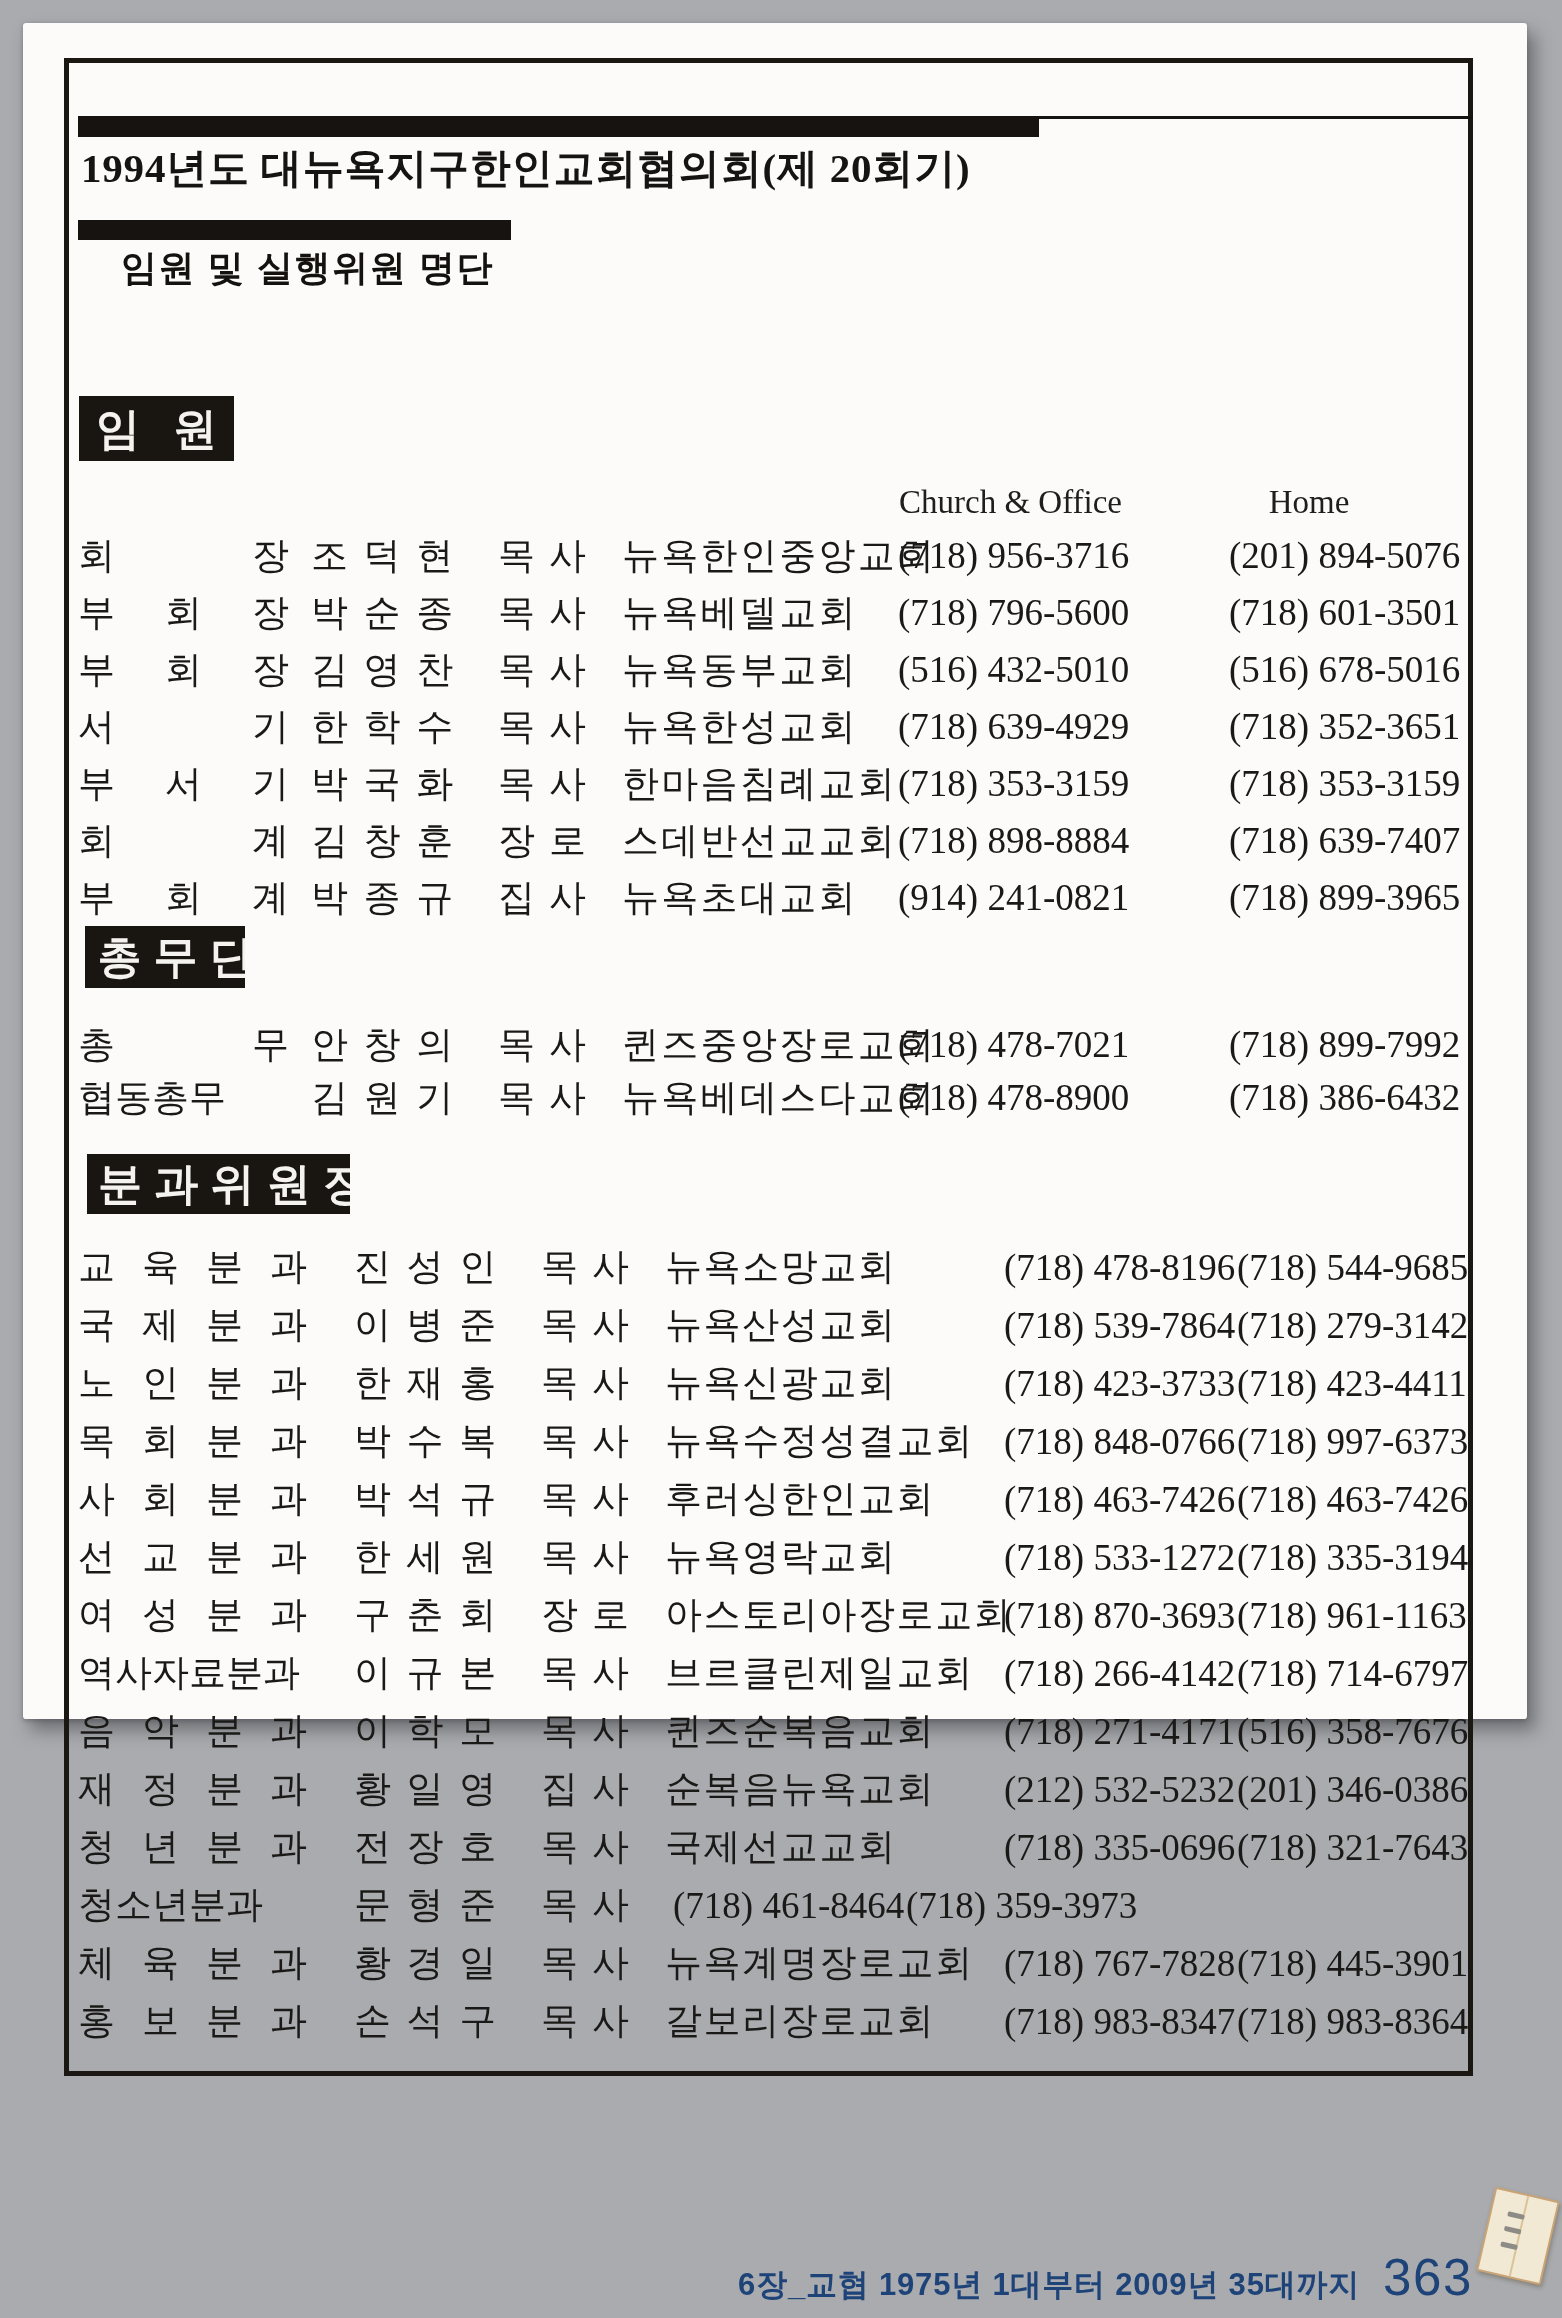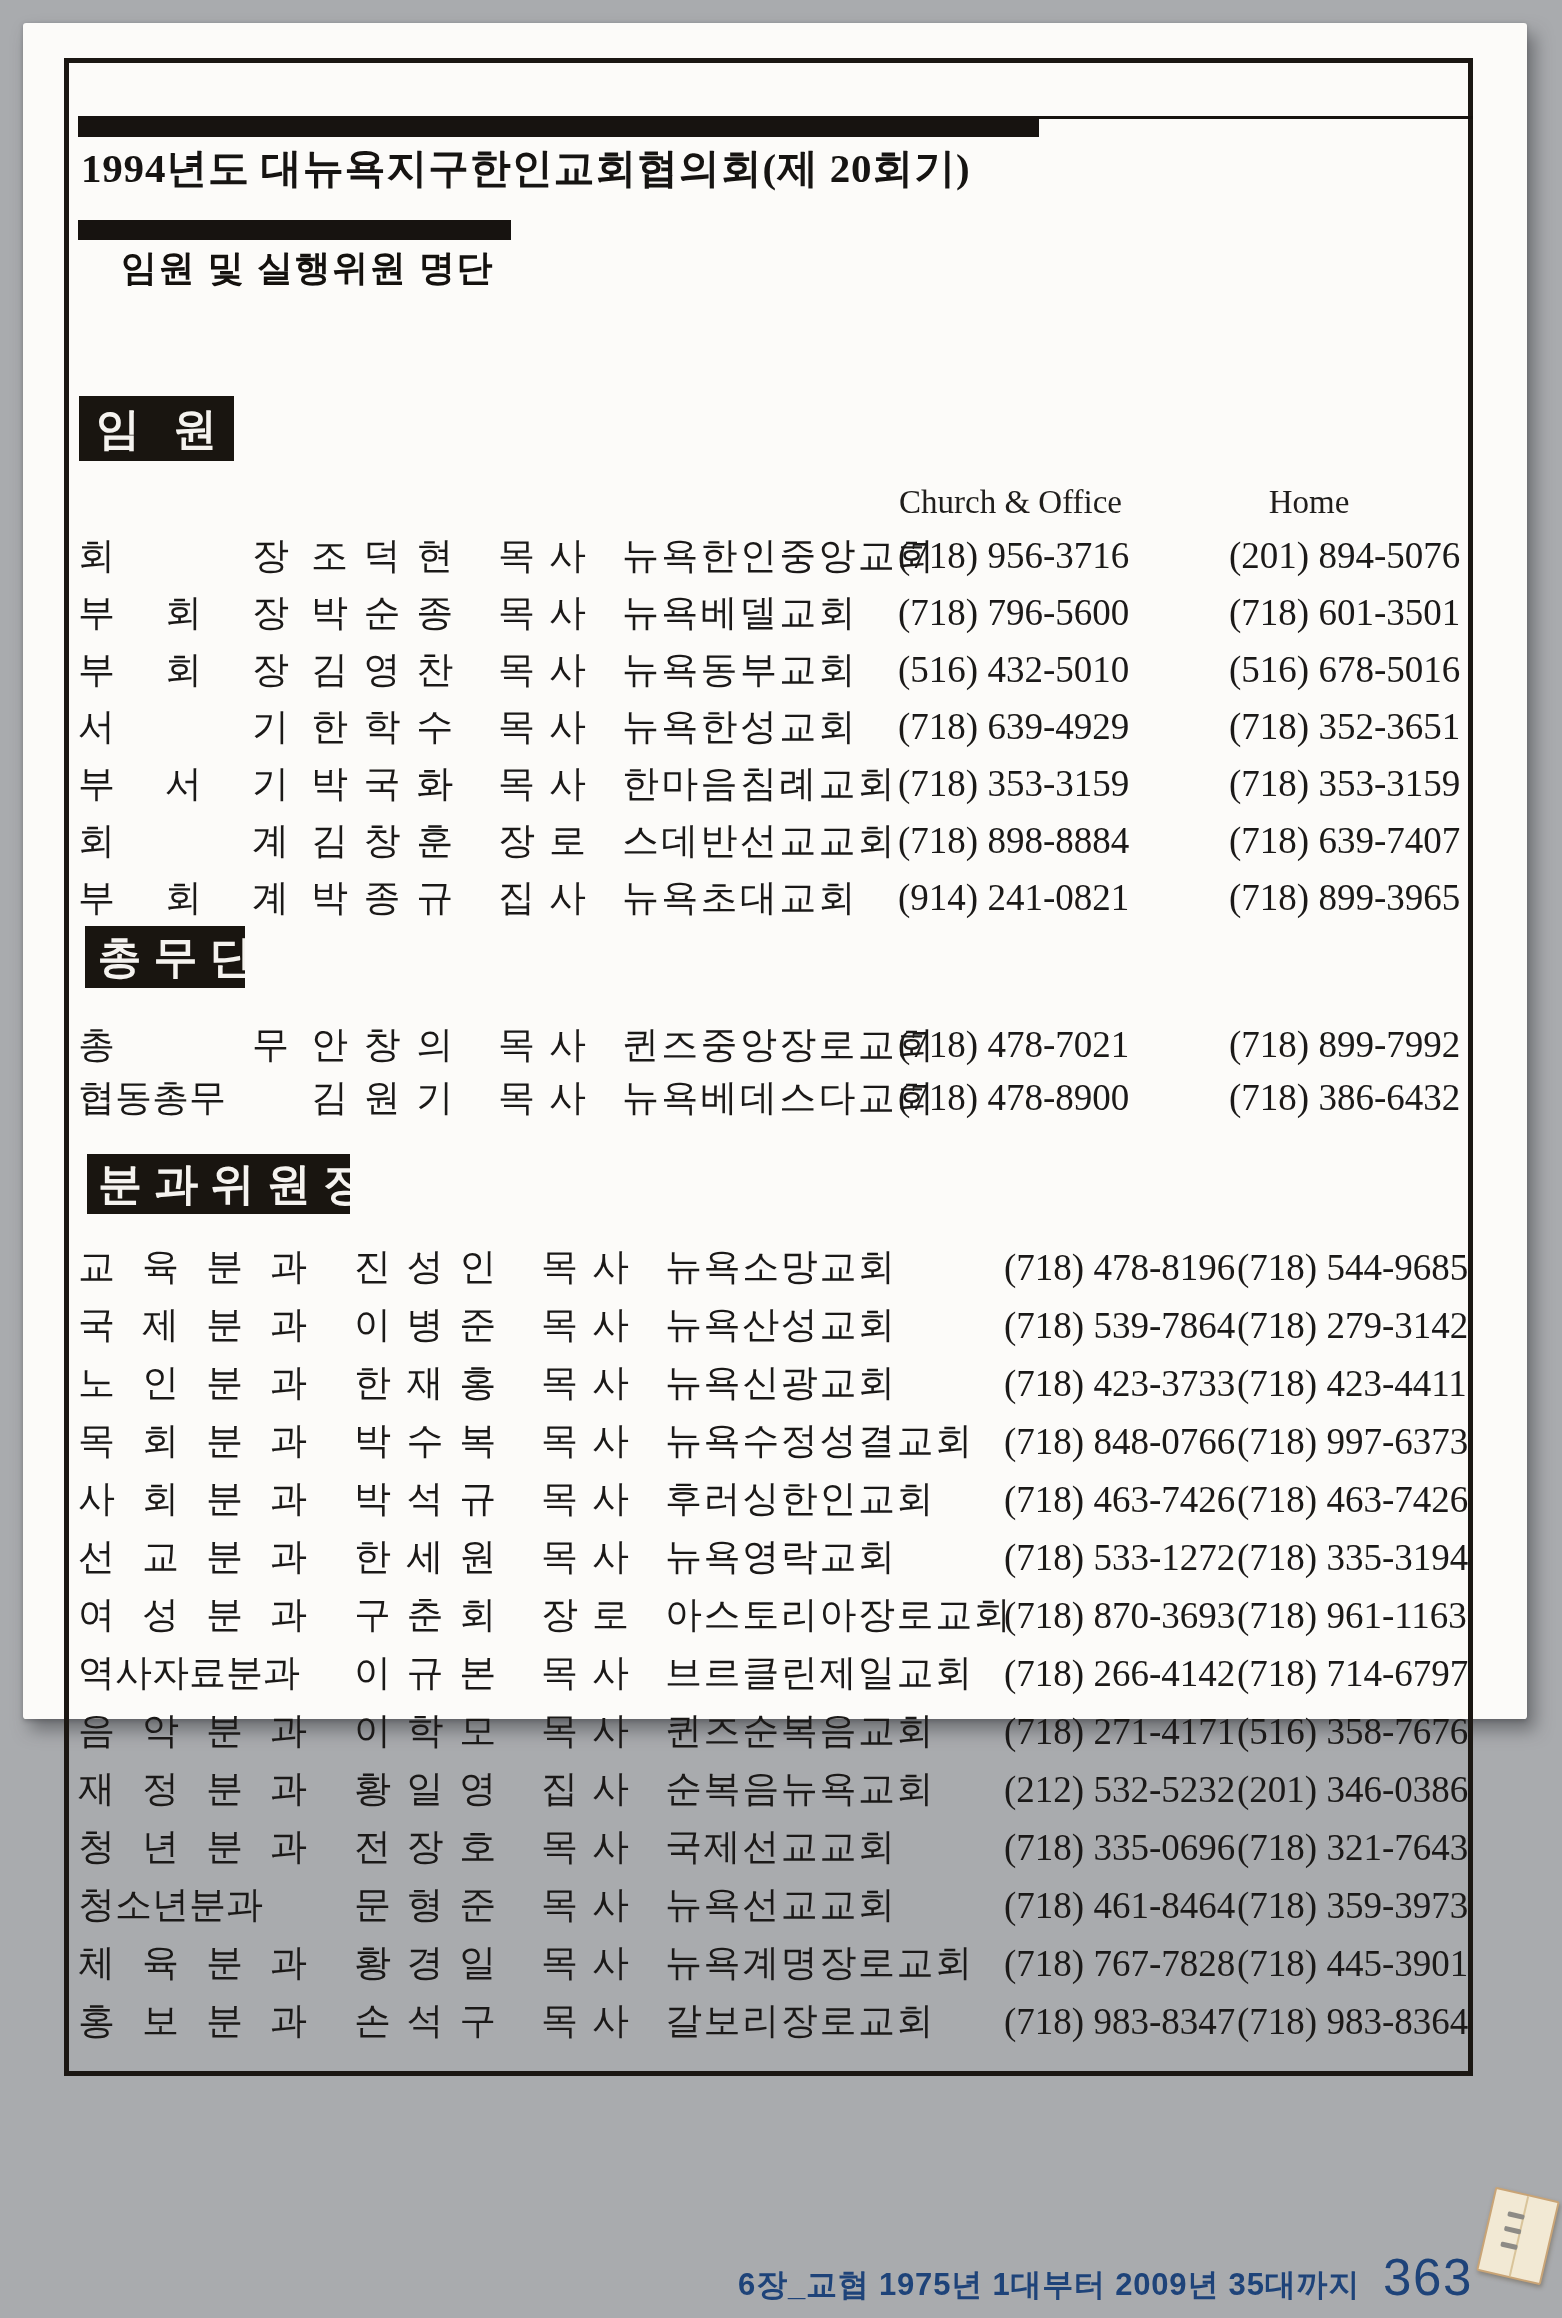--- a/index.html
+++ b/index.html
@@ -293,21 +293,20 @@
         <span class="c name">전장호</span>
         <span class="c ttl">목사</span>
         <span class="c church">국제선교교회</span>
         <span class="c office">(718) 335-0696</span>
         <span class="c home">(718) 321-7643</span>
       </div>
       <div class="row grid-b">
         <span class="c role">청소년분과</span>
         <span class="c name">문형준</span>
         <span class="c ttl">목사</span>
-        <span class="c church">뉴욕선교교회</span>
         <span class="c office">(718) 461-8464</span>
         <span class="c home">(718) 359-3973</span>
       </div>
       <div class="row grid-b">
         <span class="c role">체 육 분 과</span>
         <span class="c name">황경일</span>
         <span class="c ttl">목사</span>
         <span class="c church">뉴욕계명장로교회</span>
         <span class="c office">(718) 767-7828</span>
         <span class="c home">(718) 445-3901</span>

